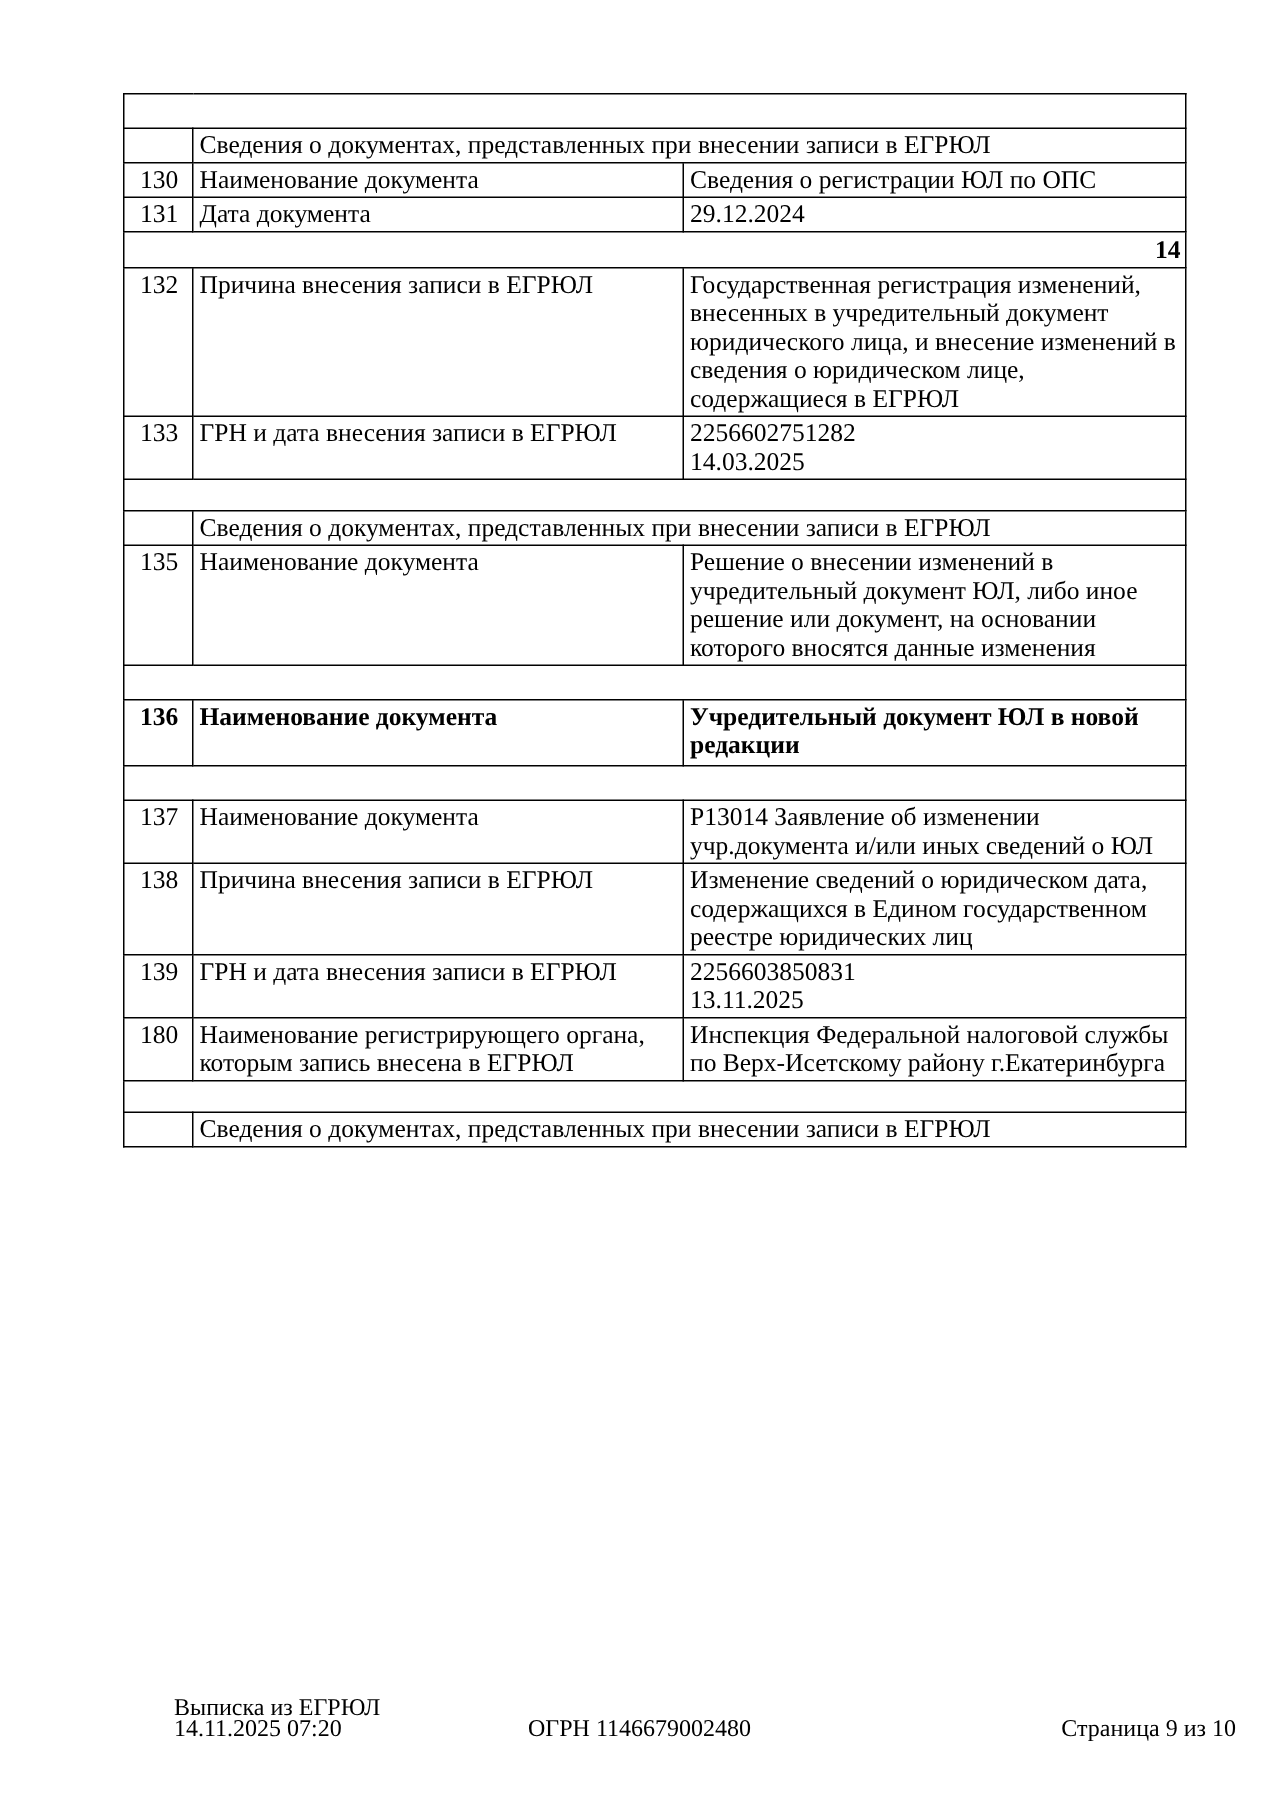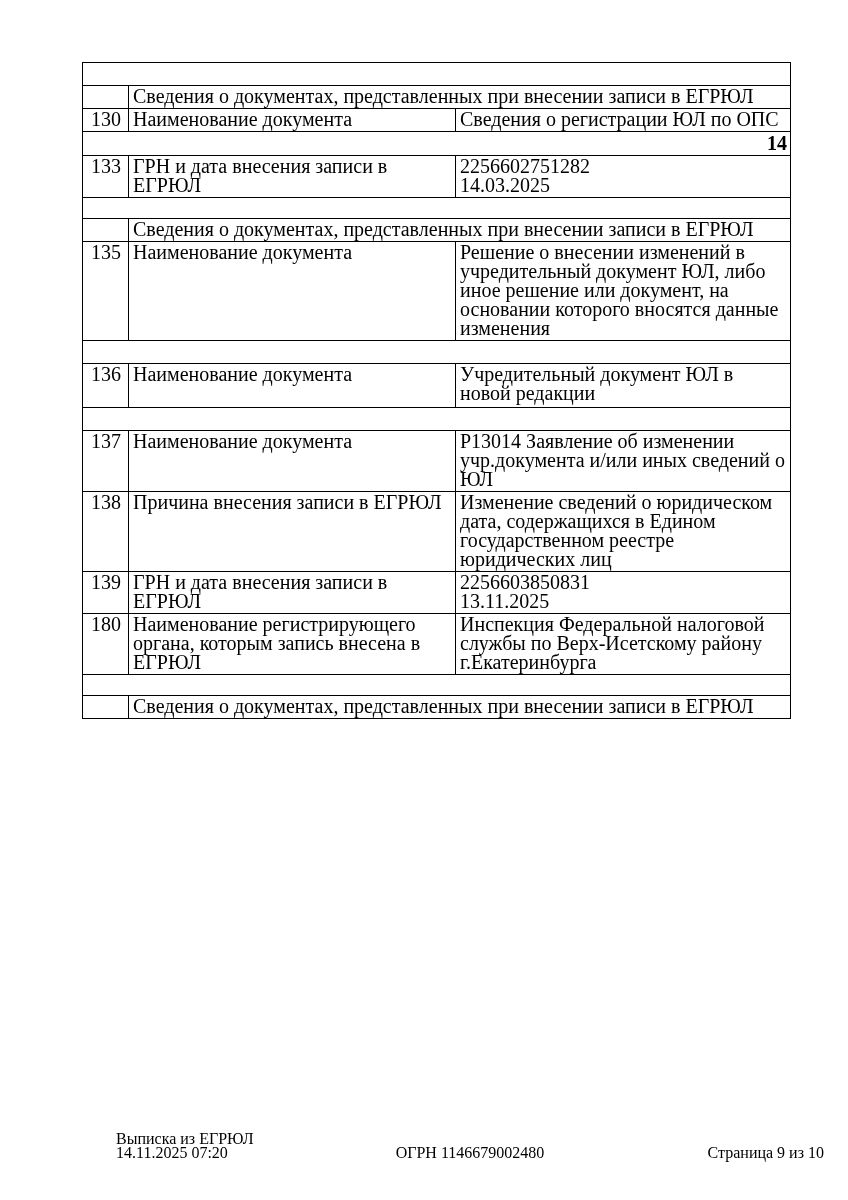--- a/index.html
+++ b/index.html
@@ -17,50 +17,50 @@
   }
   table.doc-table {
     position: absolute;
     left: 82px; top: 62px;
     width: 708px;
     border-collapse: collapse;
     table-layout: fixed;
   }
   table.doc-table td {
     border: 1px solid #000;
-    font-size: 20px;
+    font-size: 17px;
     line-height: 19px;
     vertical-align: top;
     padding: 1px 3px 2px 4px;
     overflow: hidden;
   }
   td.num { text-align: center; padding-left: 1px; padding-right: 1px; }
   td.value { white-space: pre-line; }
   tr.spacer td { height: 21px; padding: 0; }
   tr.spacer.tall td { height: 23px; }
   tr.group td {
     text-align: right;
     font-weight: bold;
     height: 22px;
     padding-top: 2px;
   }
-  tr.row136 td { height: 44px; }
+  tr.row136 td { height: 44px; font-weight: bold; }
   .footer {
     position: absolute;
     left: 82px; top: 1132px;
     width: 708px;
     display: flex;
     justify-content: space-between;
     align-items: flex-end;
     font-size: 16px;
     line-height: 13.5px;
     margin-left: 34px;
   }
   .footer .fcol { flex: 1 1 0; }
-  .footer .fcenter { text-align: center; }
+  .footer .fcenter { text-align: left; }
   .footer .fright { text-align: right; }
 </style>
 </head>
 <body>
 
 <div class="page">
 
   <table class="doc-table">
     <colgroup>
       <col style="width:46px">
@@ -73,22 +73,32 @@
         </tr>
         <tr>
           <td class="num"></td>
           <td colspan="2">Сведения о документах, представленных при внесении записи в ЕГРЮЛ</td>
         </tr>
         <tr>
           <td class="num">130</td>
           <td class="label">Наименование документа</td>
           <td class="value">Сведения о регистрации ЮЛ по ОПС</td>
         </tr>
+        <tr>
+          <td class="num">131</td>
+          <td class="label">Дата документа</td>
+          <td class="value">29.12.2024</td>
+        </tr>
         <tr class="group">
           <td colspan="3">14</td>
+        </tr>
+        <tr>
+          <td class="num">132</td>
+          <td class="label">Причина внесения записи в ЕГРЮЛ</td>
+          <td class="value">Государственная регистрация изменений, внесенных в учредительный документ юридического лица, и внесение изменений в сведения о юридическом лице, содержащиеся в ЕГРЮЛ</td>
         </tr>
         <tr>
           <td class="num">133</td>
           <td class="label">ГРН и дата внесения записи в ЕГРЮЛ</td>
           <td class="value">2256602751282
 14.03.2025</td>
         </tr>
         <tr class="spacer">
           <td colspan="3"></td>
         </tr>

